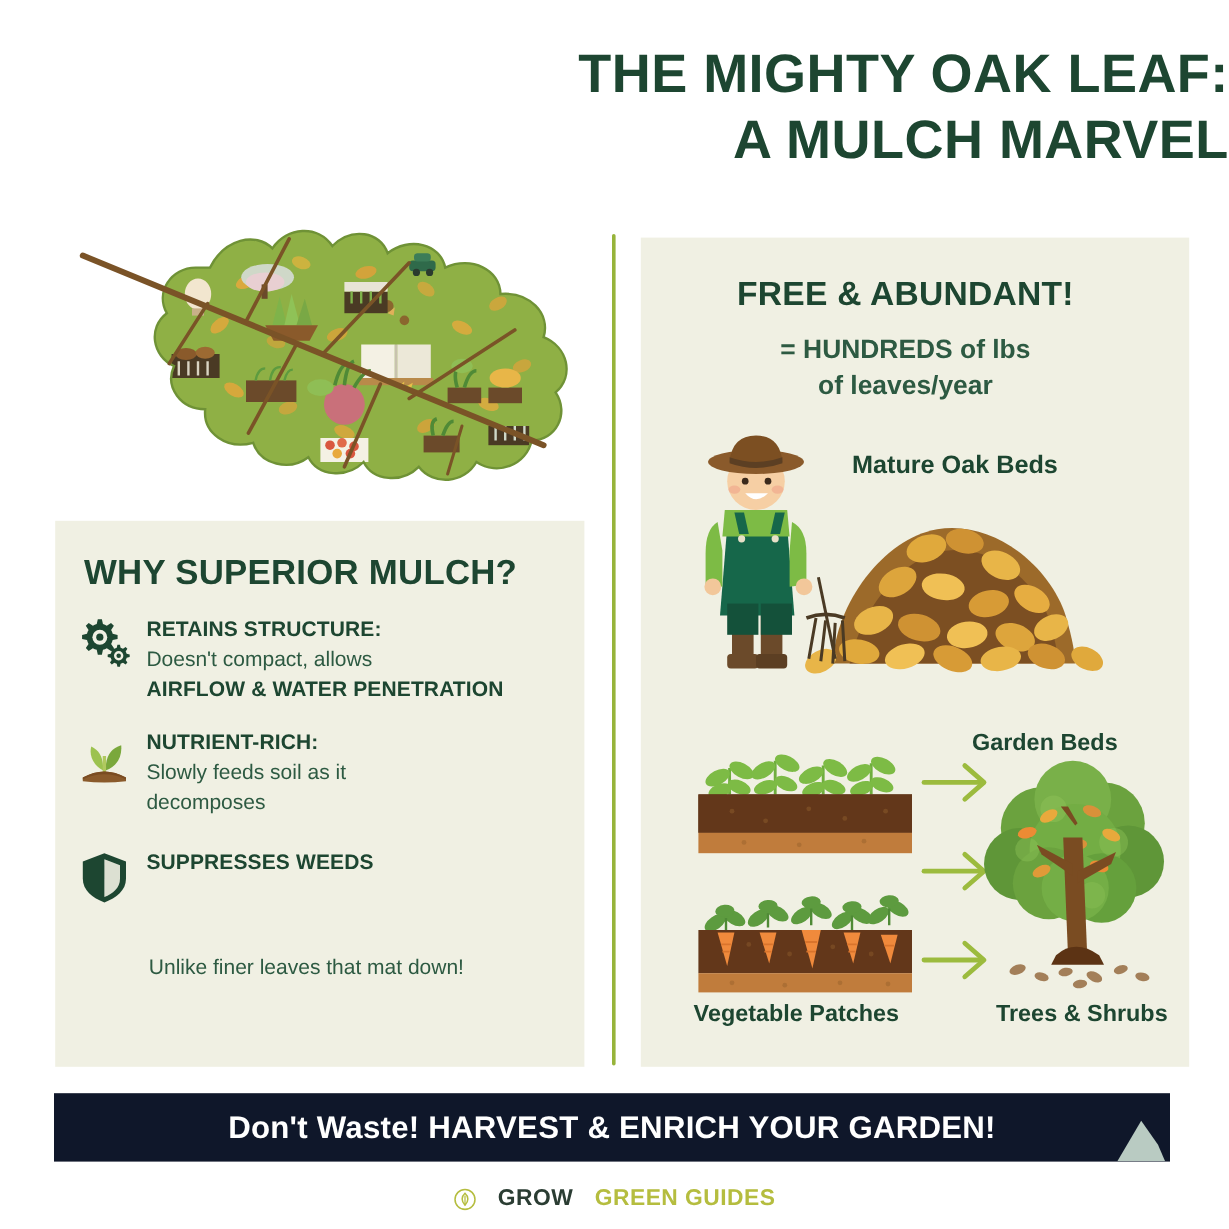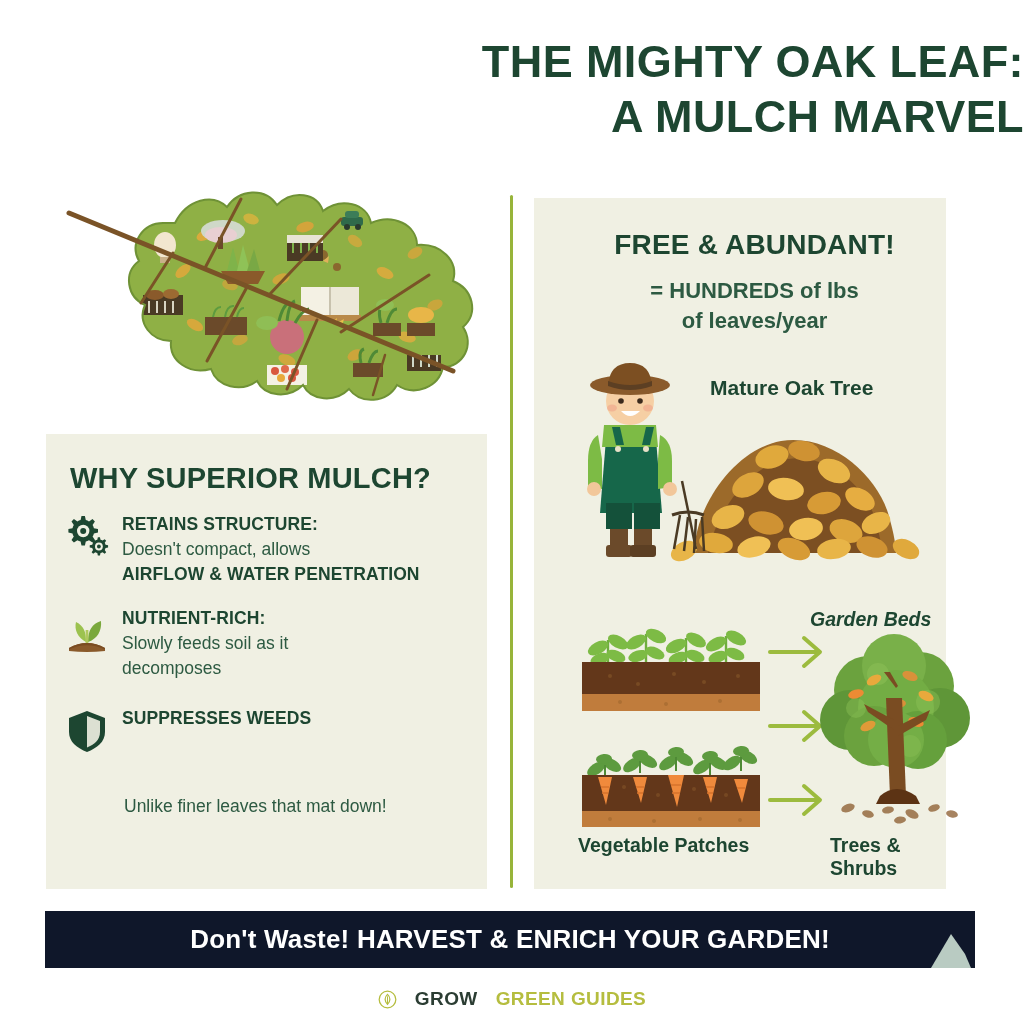--- a/index.html
+++ b/index.html
@@ -60,40 +60,41 @@
   }
   .footnote{
     position:absolute;left:78px;top:362px;
     font-size:17.5px;color:#2d5a42;font-weight:normal;
   }
 
   
   .panel-right{
     position:absolute;left:534px;top:198px;width:412px;height:691px;
     background:#f0f0e3;
+    padding-left:45px;
   }
   .r-title{
     position:absolute;left:0;top:31px;width:441px;text-align:center;
     font-size:28px;font-weight:bold;color:#1d4631;letter-spacing:0.2px;
   }
   .r-sub1{
     position:absolute;left:0;top:80px;width:441px;text-align:center;
     font-size:22px;font-weight:bold;color:#2d5a42;
   }
   .r-sub2{
     position:absolute;left:0;top:110px;width:441px;text-align:center;
     font-size:22px;font-weight:bold;color:#2d5a42;
   }
   .lbl-oak{
     position:absolute;left:176px;top:178px;
     font-size:21px;font-weight:bold;color:#1d4631;
   }
   .lbl-garden-beds{
     position:absolute;left:276px;top:410px;
-    font-size:19.5px;font-weight:bold;color:#1d4631;font-style:italic;
+    font-size:19.5px;font-weight:bold;color:#1d4631;
   }
   .lbl-veg{
     position:absolute;left:44px;top:636px;
     font-size:19.5px;font-weight:bold;color:#1d4631;
   }
   .lbl-trees{
     position:absolute;left:272px;top:636px;
     font-size:19.5px;font-weight:bold;color:#1d4631;margin-left:24px;
   }
 
@@ -406,21 +407,21 @@
           <ellipse cx="36" cy="55" rx="5" ry="3.5" fill="#f0a88c" opacity="0.65"></ellipse>
           <ellipse cx="72" cy="55" rx="5" ry="3.5" fill="#f0a88c" opacity="0.65"></ellipse>
 
           <ellipse cx="54" cy="32" rx="40" ry="10" fill="#8a5a2b"></ellipse>
           <path d="M32 32 q2 -22 22 -22 q20 0 22 22 z" fill="#7c4f22"></path>
           <path d="M32 28 q22 8 44 0 l0 5 q-22 8 -44 0 z" fill="#5c3f23"></path>
         </g>
       </svg>
     </div>
 
-    <div class="lbl-oak">Mature Oak Tree</div>
+    <div class="lbl-oak">Mature Oak Beds</div>
     <div class="lbl-garden-beds">Garden Beds</div>
 
     <div class="bed1">
       <svg viewBox="0 0 182 100" width="182" height="100">
         <g>
           <g stroke="#6fae3e" stroke-width="2.4" fill="none">
             <line x1="28" y1="46" x2="28" y2="24"></line>
               <line x1="66" y1="46" x2="66" y2="18"></line>
             <line x1="106" y1="46" x2="106" y2="22"></line>
               <line x1="146" y1="46" x2="146" y2="20"></line>

